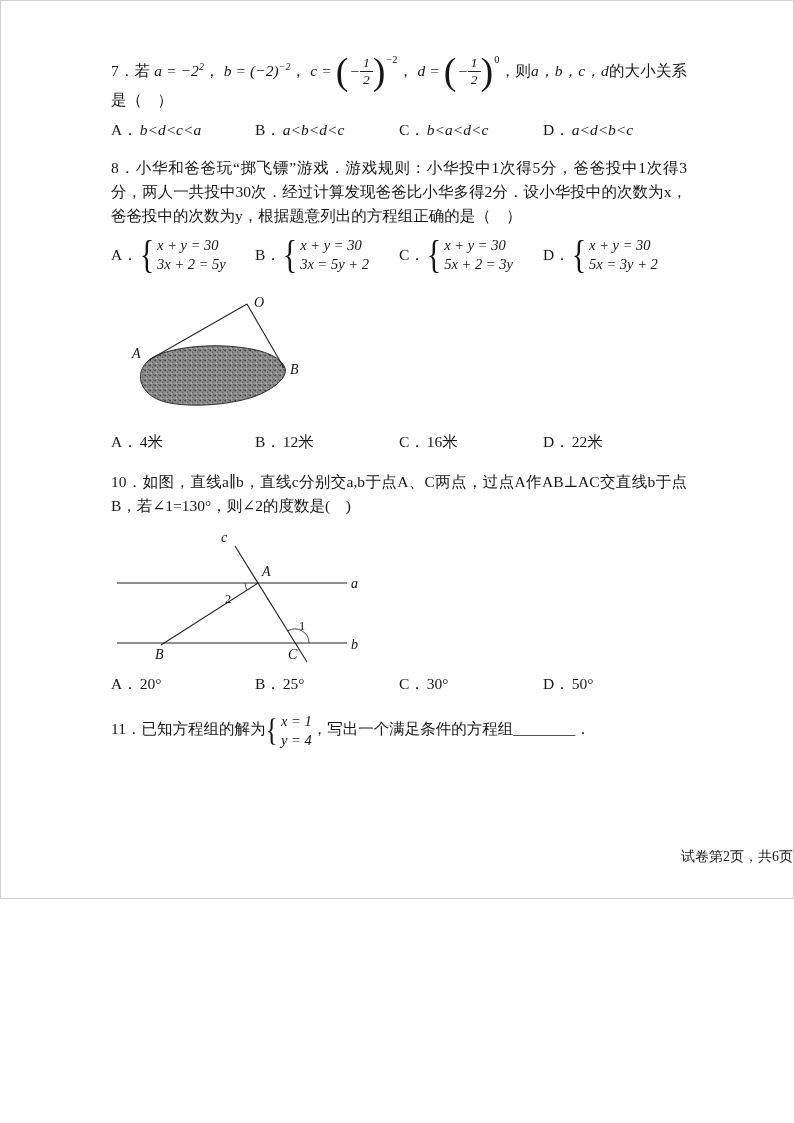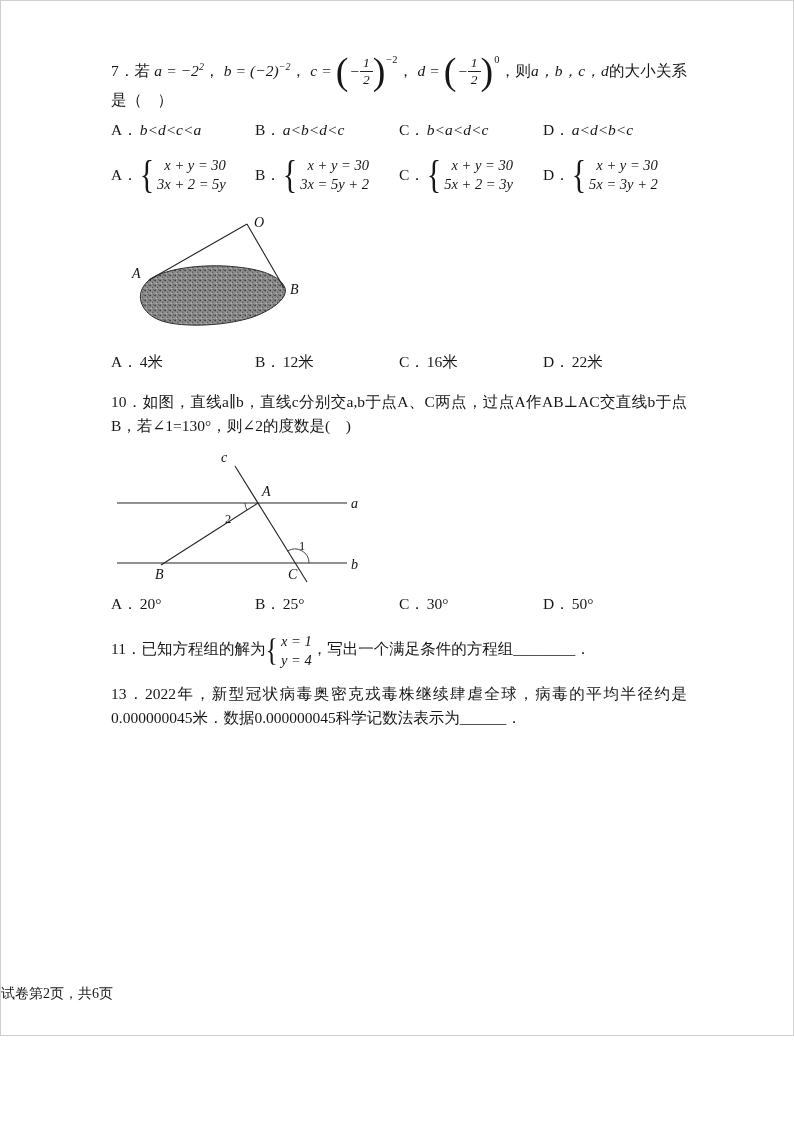--- a/index.html
+++ b/index.html
@@ -1,45 +1,45 @@
 <!DOCTYPE html>
 <html><head>
 <meta charset="utf-8">
 <style>
   * { margin:0; padding:0; box-sizing:border-box; }
   html,body { background:#ffffff; }
   body { font-family:"Liberation Serif","DejaVu Serif",serif; color:#161616; }
-  .page { position:relative; width:794px; height:1036px; margin:0 auto; background:#fff;
+  .page { position:relative; width:794px; height:899px; margin:0 auto; background:#fff;
           border:1px solid #cfcfcf; padding:56px 106px 0 110px; font-size:15.5px; line-height:1.55; overflow:hidden; }
   .stem { text-align:justify; margin-bottom:6px; }
   .options { display:flex; align-items:center; margin:2px 0 14px; }
   .opt { flex:0 0 25%; display:flex; align-items:center; }
   .olabel { margin-right:2px; white-space:nowrap; }
   .math { font-style:italic; }
   sup { font-size:10px; }
   .frac { display:inline-block; vertical-align:middle; text-align:center; line-height:1.05; font-size:13.5px; position:relative; top:-1px; }
   .frac .num { display:block; border-bottom:1px solid #222; padding:0 3px 1px; }
   .frac .den { display:block; padding-top:1px; }
   .bigp { font-style:normal; font-size:38px; vertical-align:middle; line-height:0; position:relative; top:-2px; }
   .fsign { vertical-align:middle; position:relative; top:-1px; margin-left:1px; }
   .pexp { font-size:10.5px; position:relative; top:-13px; font-style:normal; margin-left:1px; }
   .sys { display:inline-flex; align-items:center; vertical-align:middle; }
   .sbrace { font-style:normal; font-size:30px; line-height:1; display:inline-block; transform:scaleY(1.3); margin-right:3px; font-weight:400; }
   .sys-small .sbrace { font-size:26px; transform:scaleY(1.2); }
-  .scol { display:inline-flex; flex-direction:column; line-height:1.3; font-size:14.5px;text-align:right; }
+  .scol { display:inline-flex; flex-direction:column; line-height:1.3; font-size:14.5px; }
   .seq { white-space:nowrap; }
   .sysrow { margin:6px 0 20px; align-items:center; }
   .section-title { font-weight:bold; margin:2px 0 10px; }
   .fig { display:block; }
   .figlbl { font-family:"Liberation Serif",serif; font-style:italic; font-size:14px; fill:#111; }
   .fignum { font-family:"Liberation Serif",serif; font-style:normal; font-size:12.5px; fill:#111; }
   .fig-wrap9 { margin:4px 0 6px 8px; }
   .fig-wrap10 { margin:8px 0 4px 0; }
   .op { margin:0 2px; font-style:normal; }
-  .footer { position:absolute; left:0; right:0; bottom:30px; text-align:left; font-size:14px; }
+  .footer { position:absolute; left:0; right:0; bottom:30px; text-align:right; font-size:14px; }
   .mb8 { margin-bottom:8px; }
   .mb12 { margin-bottom:12px; }
   .opts-tail { margin-bottom:16px; }
 </style>
 </head>
 <body>
 
 <div class="page">
 
   <div class="stem">
@@ -61,20 +61,21 @@
     <span class="opt">
         <span class="olabel">C．</span>
         <span class="math">b&lt;a&lt;d&lt;c</span>
       </span>
     <span class="opt">
         <span class="olabel">D．</span>
         <span class="math">a&lt;d&lt;b&lt;c</span>
       </span>
   </div>
 
+  <div class="stem mb8">8．小华和爸爸玩“掷飞镖”游戏．游戏规则：小华投中1次得5分，爸爸投中1次得3分，两人一共投中30次．经过计算发现爸爸比小华多得2分．设小华投中的次数为x，爸爸投中的次数为y，根据题意列出的方程组正确的是（　）</div>
   <div class="options sysrow">
     <span class="opt">
         <span class="olabel">A．</span>
         <span class="sys">
           <span class="sbrace">{</span>
           <span class="scol">
             <span class="seq math">x + y = 30</span>
             <span class="seq math">3x + 2 = 5y</span>
           </span>
         </span>
@@ -192,20 +193,17 @@
     <span>11．已知方程组的解为</span><span class="sys sys-small">
         <span class="sbrace">{</span>
         <span class="scol">
           <span class="seq math">x = 1</span>
           <span class="seq math">y = 4</span>
         </span>
       </span><span>，写出一个满足条件的方程组</span><span class="blank">________</span><span>．</span>
   </div>
 
 
-  <div class="stem mb8">
-    <span>13．2022年，新型冠状病毒奥密克戎毒株继续肆虐全球，病毒的平均半径约是0.000000045米．数据0.000000045科学记数法表示为</span><span class="blank">______</span><span>．</span>
-  </div>
 
 
 
   <div class="footer">试卷第2页，共6页</div>
 </div>
 
 </body></html>

